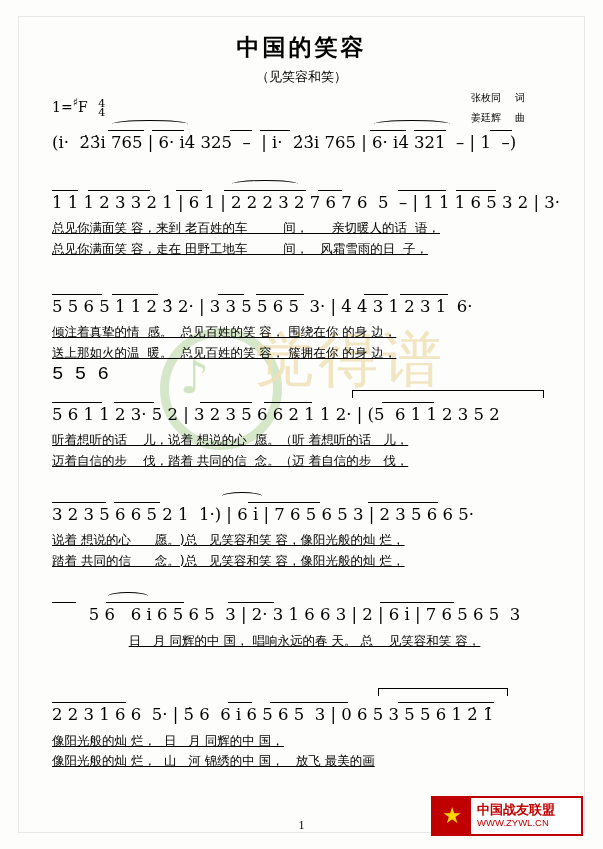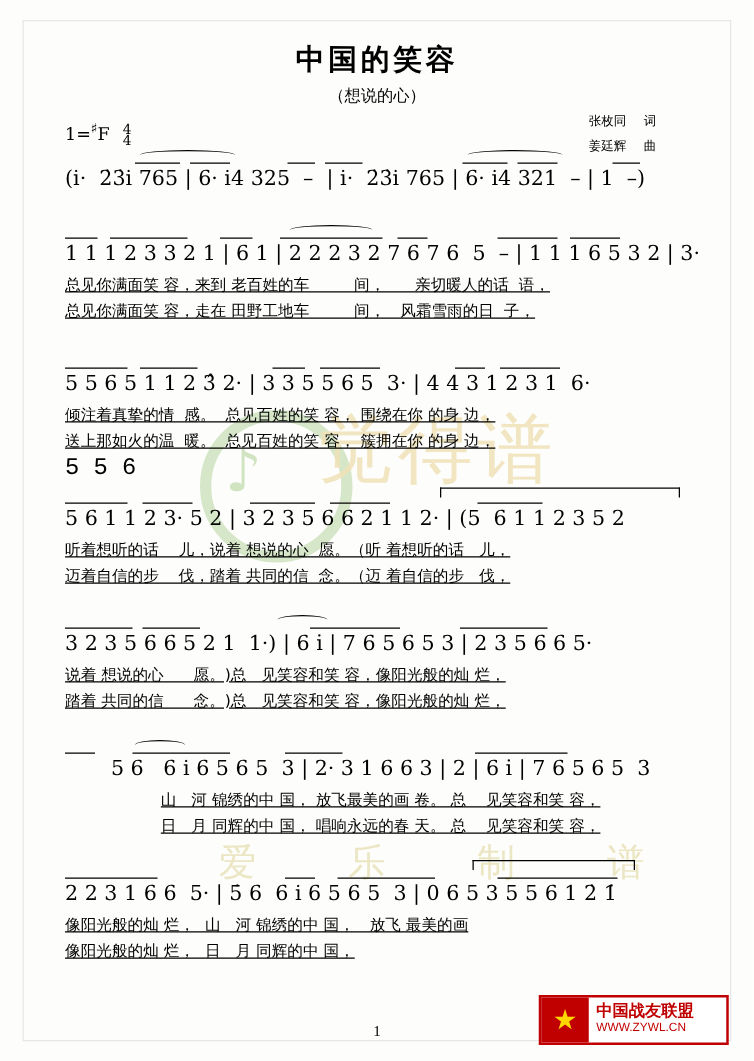--- a/index.html
+++ b/index.html
@@ -244,24 +244,23 @@
 
 <div id="sheet">
 
   <div class="page-border"></div>
 
   <div class="watermark">
     <div class="wm-circle"></div>
     <div class="wm-inner">♪</div>
     <div class="wm-text-cn">觉得谱</div>
   </div>
-  <div class="wm-big">爱 乐 制 谱</div>
 
   <div class="title">中国的笑容</div>
-  <div class="subtitle">（想说的心）</div>
+  <div class="subtitle">（见笑容和笑）</div>
 
   <div class="credits">
     <div>
       <span>张枚同</span><span class="role">词</span>
     </div>
     <div>
       <span>姜廷辉</span><span class="role">曲</span>
     </div>
   </div>
 
@@ -331,33 +330,32 @@
     <span class="lyric lyric2">踏着 共同的信      念。)总   见笑容和笑 容，像阳光般的灿 烂，</span>
     <div class="beamline" style="left:0px; top:2px; width:54px;"></div>
     <div class="beamline" style="left:62px; top:2px; width:46px;"></div>
     <div class="beamline" style="left:196px; top:2px; width:72px;"></div>
     <div class="beamline" style="left:316px; top:2px; width:70px;"></div>
     <div class="slur" style="left:170px; top:-8px; width:40px;"></div>
   </div>
 
   <div class="system" style="top:600px;text-align:center;">
     <span class="notes">5 6   6 i 6 5 6 5  3 | 2· 3 1 6 6 3 | 2 | 6 i̇ | 7 6 5 6 5  3</span>
-    <span class="lyric">山   河 锦绣的中 国， 放飞最美的画 卷。 总    见笑容和笑 容，</span>
     <span class="lyric lyric2">日   月 同辉的中 国， 唱响永远的春 天。 总    见笑容和笑 容，</span>
     <div class="beamline" style="left:0px; top:2px; width:24px;"></div>
     <div class="beamline" style="left:54px; top:2px; width:78px;"></div>
     <div class="beamline" style="left:176px; top:2px; width:46px;"></div>
     <div class="beamline" style="left:328px; top:2px; width:74px;"></div>
     <div class="slur" style="left:56px; top:-8px; width:40px;"></div>
   </div>
 
   <div class="system" style="top:700px;">
     <span class="notes">2 2 3 1 6 6  5· | 5̇ 6  6 i 6 5 6 5  3 | 0 6 5 3 5 5 6 1 2̇ 1̇</span>
+    <span class="lyric lyric2">像阳光般的灿 烂，  日   月 同辉的中 国，</span>
     <span class="lyric">像阳光般的灿 烂，  山   河 锦绣的中 国，   放飞 最美的画</span>
-    <span class="lyric lyric2">像阳光般的灿 烂，  日   月 同辉的中 国，</span>
     <div class="beamline" style="left:0px; top:2px; width:74px;"></div>
     <div class="beamline" style="left:176px; top:2px; width:24px;"></div>
     <div class="beamline" style="left:218px; top:2px; width:78px;"></div>
     <div class="beamline" style="left:346px; top:2px; width:96px;"></div>
     <div class="bracket" style="left:326px; top:-12px; width:128px;"></div>
   </div>
 
   <div class="page-num">1</div>
 
   <div class="logo-box">

